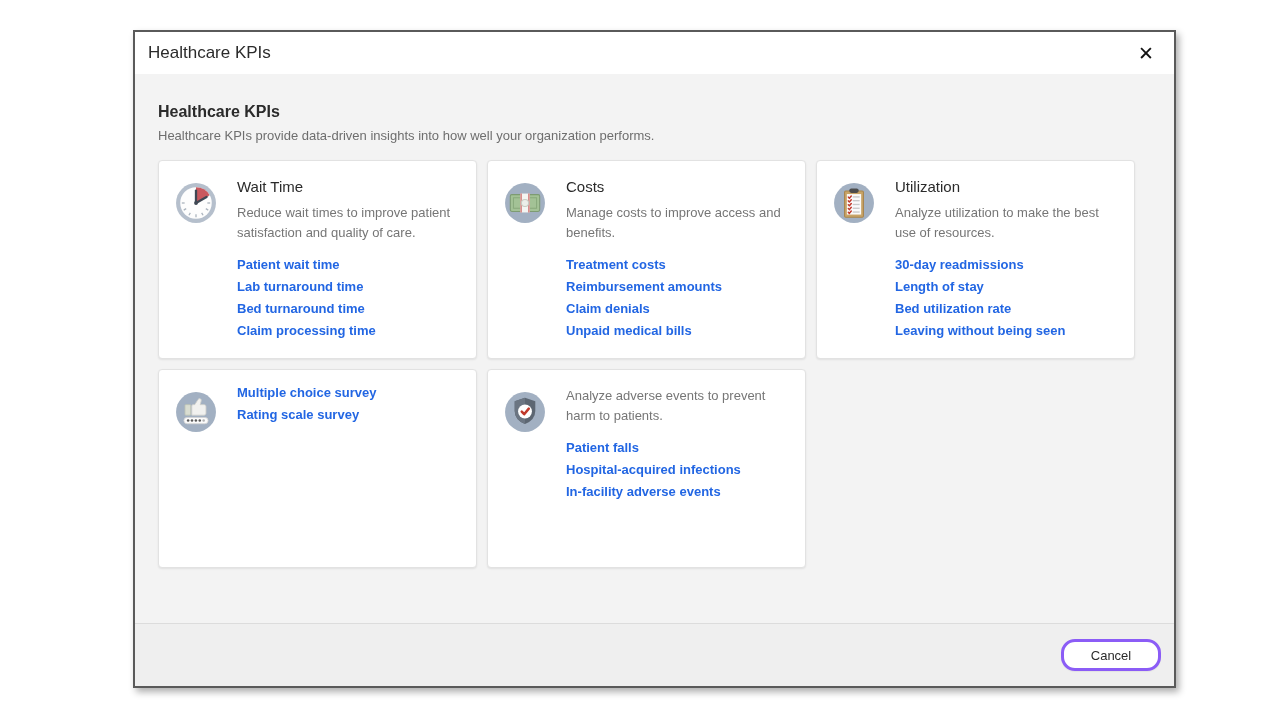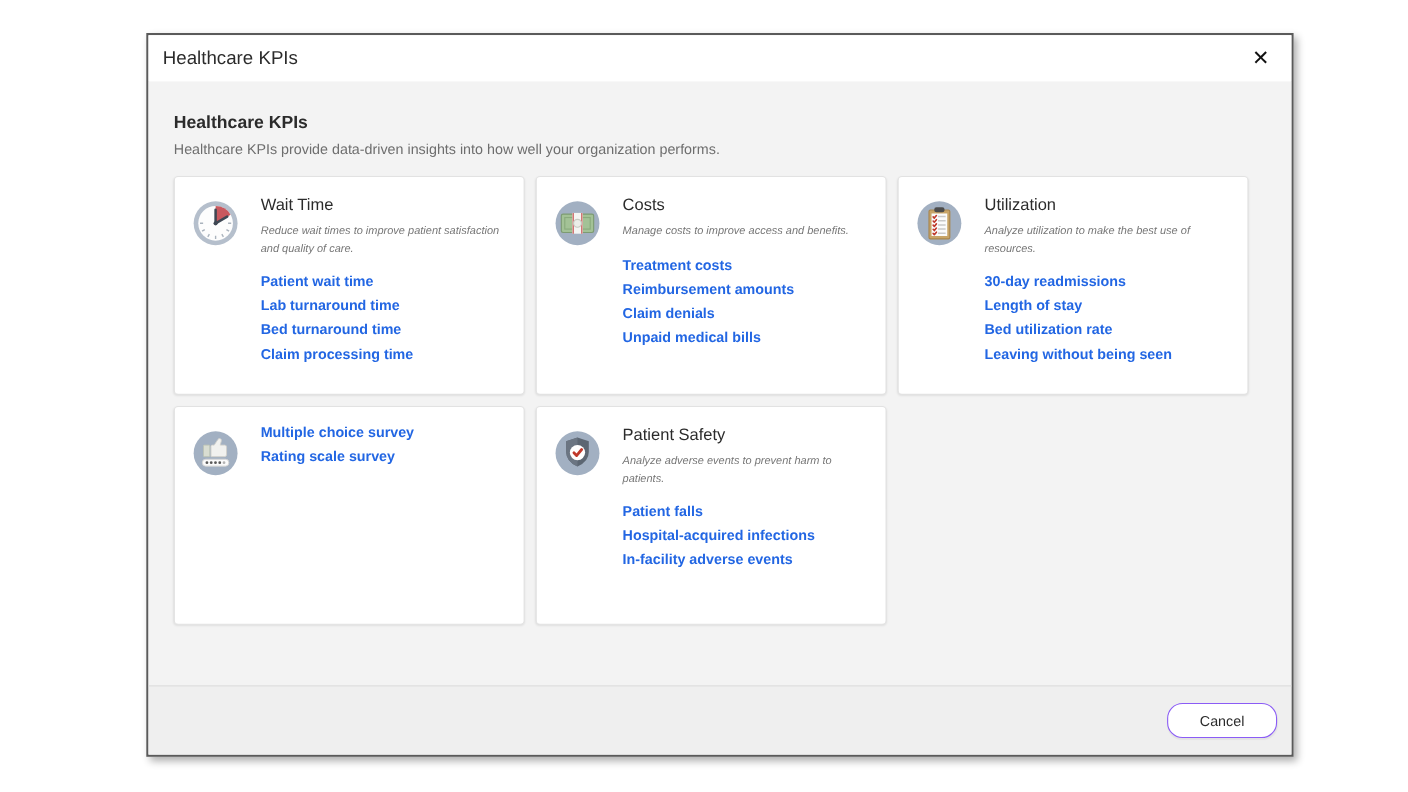--- a/index.html
+++ b/index.html
@@ -44,31 +44,31 @@
   }
   .card{
     background:#fff;border:1px solid #e2e2e2;border-radius:4px;
     box-shadow:0 1px 2px rgba(0,0,0,.08);
     height:199px;padding:16px;display:flex;gap:20px;
   }
   .card-icon{flex:none;width:42px;height:42px;margin-top:5px;}
   .card-icon svg{width:42px;height:42px;display:block;}
   .card-content{flex:1;min-width:0;}
   .card-title{margin:1px 0 8px;font-size:15px;font-weight:400;color:var(--heading);}
-  .card-desc{margin:0 0 15px;font-size:10px;line-height:1.55;color:var(--desc);font-style:italic;}
+  .card-desc{margin:0 0 15px;font-size:13px;line-height:1.55;color:var(--desc);}
   .kpi-link{
     display:block;font-size:13px;font-weight:700;color:var(--link);
     text-decoration:none;margin-bottom:9px;line-height:1;
   }
   .footer{
     flex:none;height:63px;background:#efefef;border-top:1px solid #dcdcdc;
     display:flex;align-items:center;justify-content:flex-end;padding:0 13px;
   }
   .cancel-btn{
-    width:100px;height:32px;background:#fff;border:1px solid #8b5cf6;
+    width:100px;height:32px;background:#fff;border:3px solid #8b5cf6;
     border-radius:14px;font-size:13px;color:var(--heading);
     font-family:inherit;cursor:pointer;box-shadow:0 1px 1px rgba(0,0,0,.05);
   }
 </style>
 </head>
 <body>
 
 <div class="dialog">
   <div class="titlebar">
     <span class="title">Healthcare KPIs</span>
@@ -200,21 +200,20 @@
     <div class="card-icon">
             <svg viewBox="0 0 40 40">
     <circle cx="20" cy="20" r="19" fill="#a2b0c2"></circle>
     <path d="M20 6.5 l9.8 3.2 v9.3 q0 8.3 -9.8 12.5 q-9.8 -4.2 -9.8 -12.5 v-9.3 z" fill="#5c6672"></path>
     <path d="M20 6.5 l-9.8 3.2 v9.3 q0 8.3 9.8 12.5 z" fill="#6b7582"></path>
     <circle cx="20" cy="19.5" r="6.6" fill="#ffffff"></circle>
     <path d="M16.9 19.6 l2.3 2.5 l4.4 -5.3" stroke="#c0392b" stroke-width="2.4" fill="none" stroke-linecap="round" stroke-linejoin="round"></path>
   </svg>
           </div>
     <div class="card-content">
-      <h3 class="card-title">Patient Safety</h3>
       <p class="card-desc">Analyze adverse events to prevent harm to patients.</p>
       <div class="card-links">
               <a class="kpi-link" href="#">Patient falls</a>
               <a class="kpi-link" href="#">Hospital-acquired infections</a>
               <a class="kpi-link" href="#">In-facility adverse events</a>
             </div>
     </div>
   </div>
 </div>
   </div>

